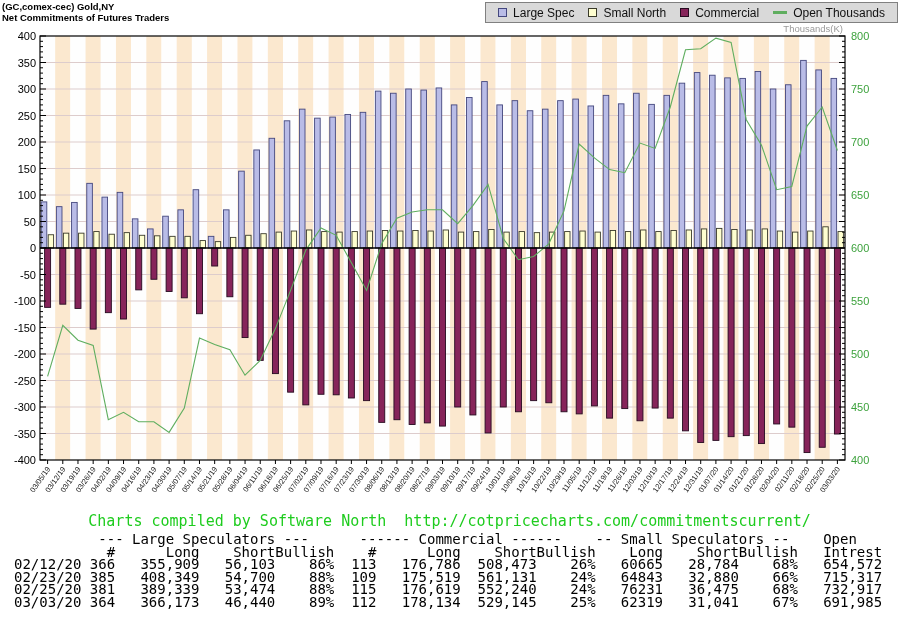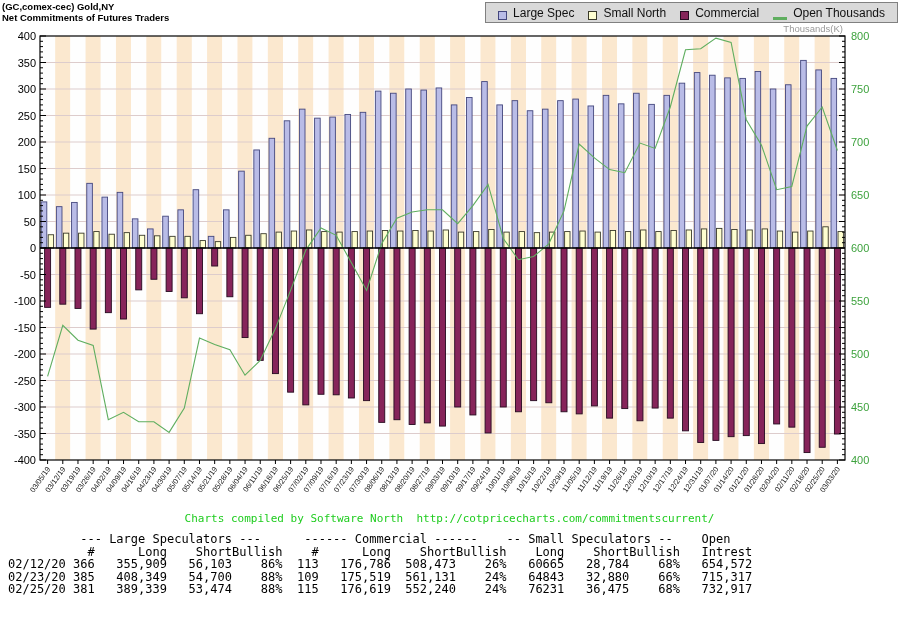--- a/index.html
+++ b/index.html
@@ -4,30 +4,30 @@
 <style>
   * { margin:0; padding:0; box-sizing:border-box; }
   html,body { width:899px; height:627px; background:#ffffff; overflow:hidden;
               font-family:"Liberation Sans", sans-serif; position:relative; }
   #stage { position:relative; width:899px; height:588px; }
   #title { position:absolute; left:2px; top:2px; font-size:9.5px; font-weight:bold;
            color:#000; line-height:10.5px; white-space:pre; z-index:3; }
   #legend { position:absolute; right:1px; top:2px; height:21px; background:#d9d9d9;
             border:1px solid #808080; display:flex; align-items:center; gap:14px;
             padding:0 12px; z-index:4; }
-  .leg-item { display:flex; align-items:flex-end; gap:6px; }
+  .leg-item { display:flex; align-items:center; gap:6px; }
   .leg-box { width:9px; height:9px; border:1px solid #444; display:inline-block; }
   .leg-line { width:14px; height:3px; display:inline-block; }
   .leg-label { font-size:12px; color:#111; }
   #chart-svg { position:absolute; left:0; top:0; z-index:1; }
   #attribution { position:absolute; top:512px; left:0; width:899px; text-align:center;
-                 font-family:"DejaVu Sans Mono", monospace; font-size:11px;
+                 font-family:"DejaVu Sans Mono", monospace; font-size:15px;
                  color:#1ecc1e; white-space:pre; }
-  #cot-table { position:absolute; left:8px; top:533px;
-               font-family:"DejaVu Sans Mono", monospace; font-size:12px;
+  #cot-table { position:absolute; left:14px; top:533px;
+               font-family:"DejaVu Sans Mono", monospace; font-size:14px;
                line-height:12.6px; color:#000; }
   #cot-table pre { font:inherit; white-space:pre; }
 </style>
 </head>
 <body>
 <div id="stage">
 
   <div id="title"><span>(GC,comex-cec) Gold,NY</span><br><span>Net Commitments of Futures Traders</span></div>
 
   <div id="legend">
@@ -596,16 +596,17 @@
 
   <div id="attribution"><span>Charts compiled by Software North</span><span>  </span><span>http://cotpricecharts.com/commitmentscurrent/</span></div>
 
   <div id="cot-table">
     <pre id="tbl-head">          --- Large Speculators ---      ------ Commercial ------    -- Small Speculators --    Open   
            #      Long    ShortBullish    #      Long    ShortBullish    Long    ShortBullish   Intrest</pre>
     <div id="tbl-rows">
         <pre>02/12/20 366   355,909   56,103    86%  113   176,786  508,473    26%   60665   28,784    68%   654,572</pre>
         <pre>02/23/20 385   408,349   54,700    88%  109   175,519  561,131    24%   64843   32,880    66%   715,317</pre>
         <pre>02/25/20 381   389,339   53,474    88%  115   176,619  552,240    24%   76231   36,475    68%   732,917</pre>
+        <pre>03/03/20 364   366,173   46,440    89%  112   178,134  529,145    25%   62319   31,041    67%   691,985</pre>
       </div>
   </div>
 
 </div>
 
 </body></html>

